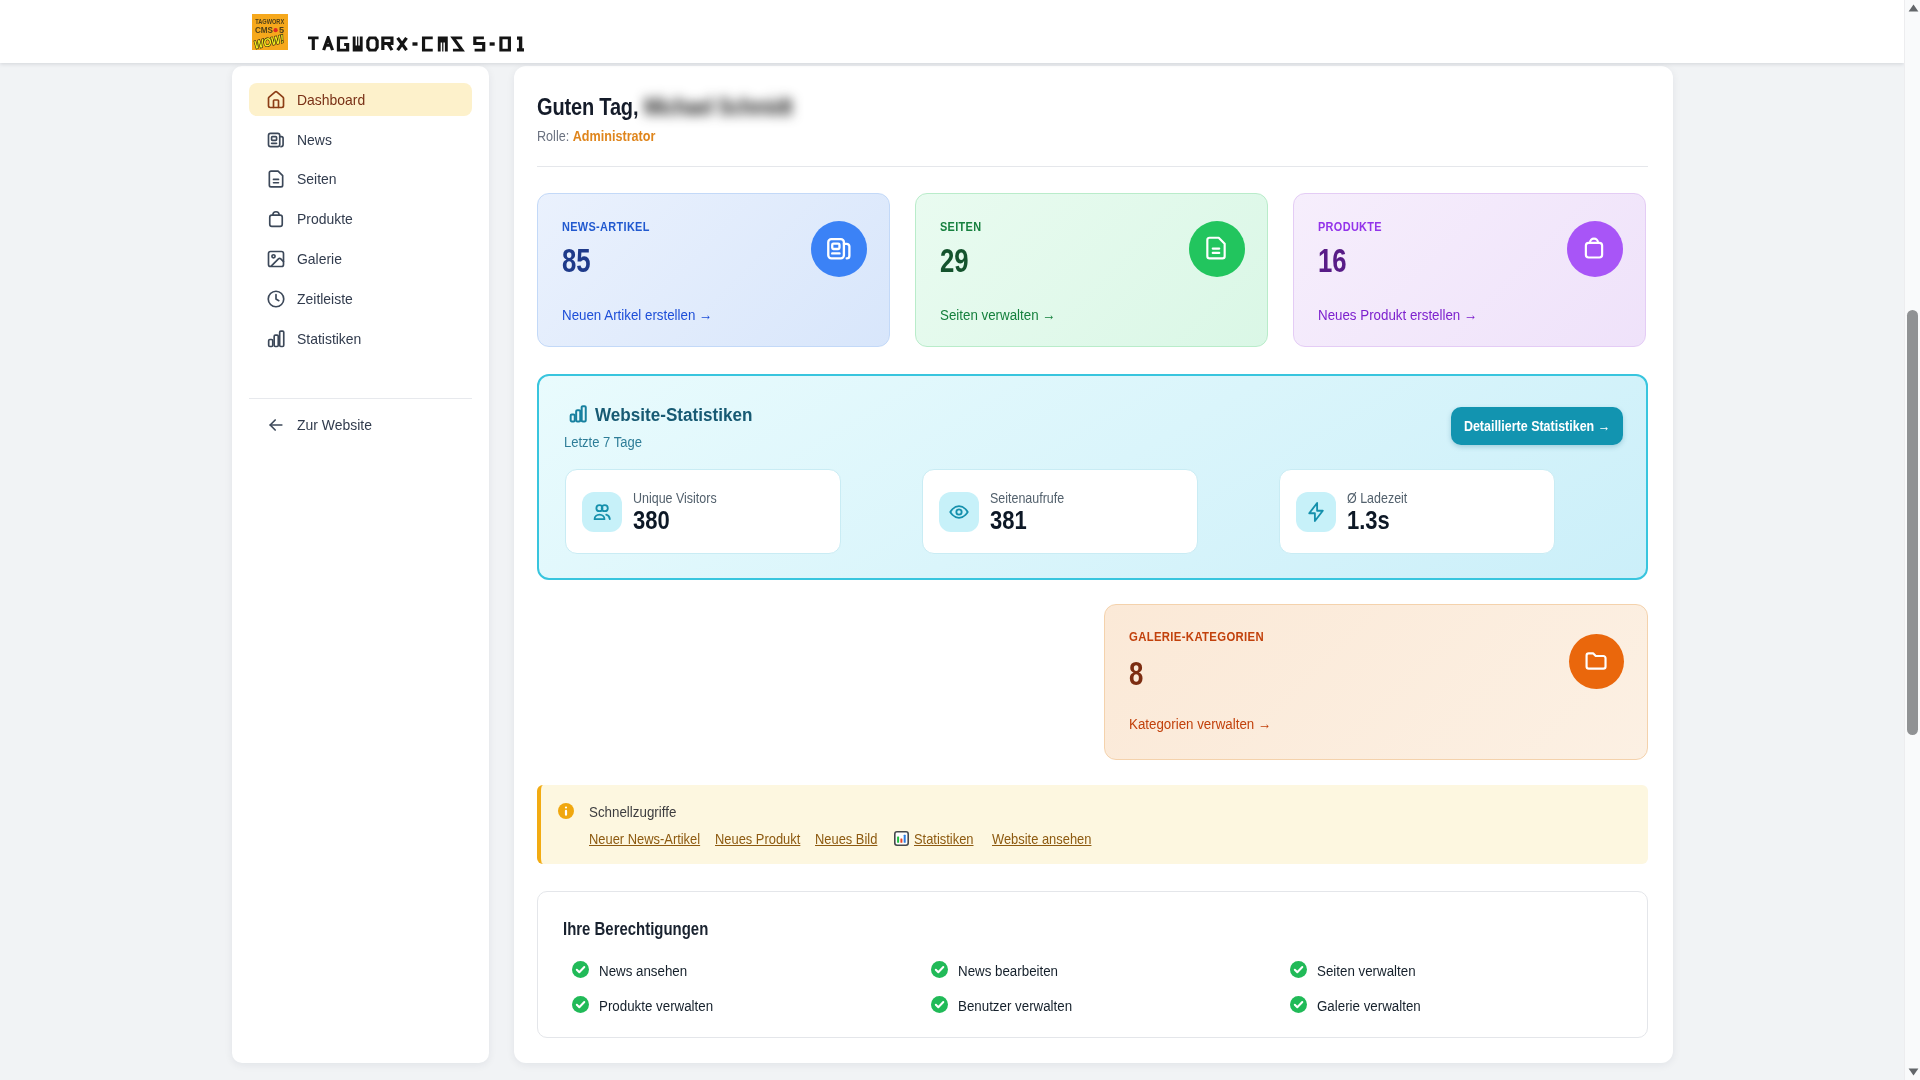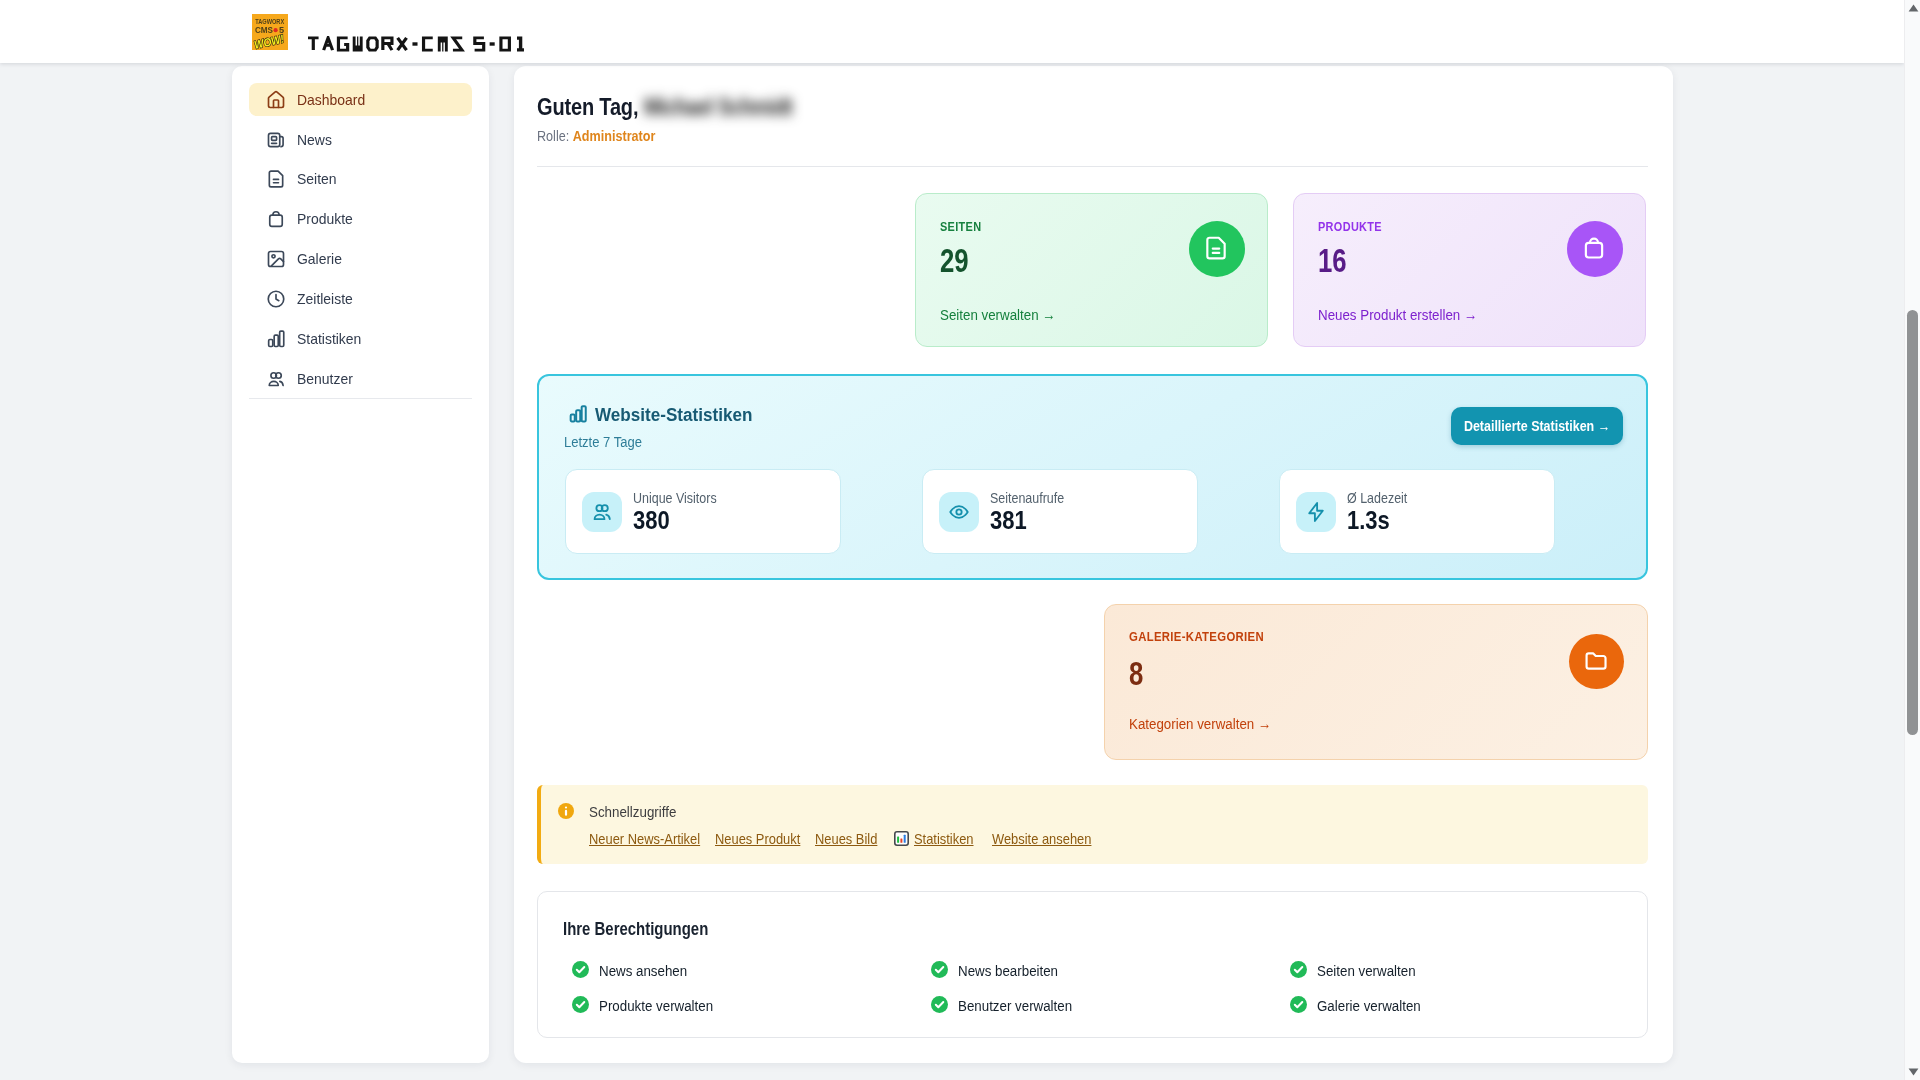--- a/index.html
+++ b/index.html
@@ -189,37 +189,48 @@
       <span class="tx">Zeitleiste</span>
     </div>
 <div class="nav-item " style="top:256px">
       <span class="ic"><svg width="20" height="20" viewBox="0 0 24 24" fill="none" stroke="currentColor" stroke-width="2" stroke-linecap="round" stroke-linejoin="round">
           <rect x="3.2" y="12.6" width="4.9" height="8.4" rx="1.4"></rect>
           <rect x="9.8" y="7.4" width="4.9" height="13.6" rx="1.4"></rect>
           <rect x="16.4" y="2.6" width="4.9" height="18.4" rx="1.4"></rect>
         </svg></span>
       <span class="tx">Statistiken</span>
     </div>
-<div class="nav-item " style="top:296px">
-      <span class="ic"><svg width="20" height="20" viewBox="0 0 24 24" fill="none" stroke="currentColor" stroke-width="2" stroke-linecap="round" stroke-linejoin="round">
-          <circle cx="9.2" cy="7.8" r="3.3"></circle>
-          <circle cx="15" cy="7.8" r="3.3"></circle>
-          <path d="M3.9 19.8a5.4 4.9 0 0 1 10.8 0Z"></path>
-          <path d="M16.6 14.9c2.2.5 3.6 2.2 3.9 4.9"></path>
-        </svg></span>
-      <span class="tx">Benutzer</span>
+<div class="nav-item zw" style="top:341.5px">
+      <span class="ic"><svg width="20" height="20" viewBox="0 0 24 24" fill="none" stroke="currentColor" stroke-width="2" stroke-linecap="round" stroke-linejoin="round">
+          <path d="M19 12H5"></path>
+          <path d="m11 18-6-6 6-6"></path>
+        </svg></span>
+      <span class="tx">Zur Website</span>
     </div>
 
 </div>
 
 <div id="main">
   <div id="greet">Guten Tag, <span class="blur">Michael Schmidt</span></div>
   <div id="role">Rolle: <b>Administrator</b></div>
   <div id="hr1"></div>
 
+  <div class="statcard" id="card-news">
+    <div class="lbl">NEWS-ARTIKEL</div>
+    <div class="num">85</div>
+    <div class="lnk">Neuen Artikel erstellen →</div>
+    <div class="circ">
+        <svg width="28" height="28" viewBox="0 0 24 24" fill="none" stroke="#fff" stroke-width="2" stroke-linecap="round" stroke-linejoin="round">
+          <rect x="2.8" y="3.6" width="13.4" height="16.4" rx="2.6"></rect>
+          <path d="M16.2 7.6h2.4a2.3 2.3 0 0 1 2.3 2.3v7.8a2.3 2.3 0 0 1-2.3 2.3"></path>
+          <rect x="6.2" y="7.4" width="6.2" height="4.6" rx="1"></rect>
+          <path d="M6.2 15.8h6.2"></path>
+        </svg>
+      </div>
+  </div>
   <div class="statcard" id="card-seiten">
     <div class="lbl">SEITEN</div>
     <div class="num">29</div>
     <div class="lnk">Seiten verwalten →</div>
     <div class="circ">
         <svg width="26" height="26" viewBox="0 0 24 24" fill="none" stroke="#fff" stroke-width="2" stroke-linecap="round" stroke-linejoin="round">
           <path d="M14.5 2.5H6a2 2 0 0 0-2 2v15a2 2 0 0 0 2 2h12a2 2 0 0 0 2-2V8z"></path>
           <path d="M9 12.5h6M9 16.5h6"></path>
         </svg>
       </div>

